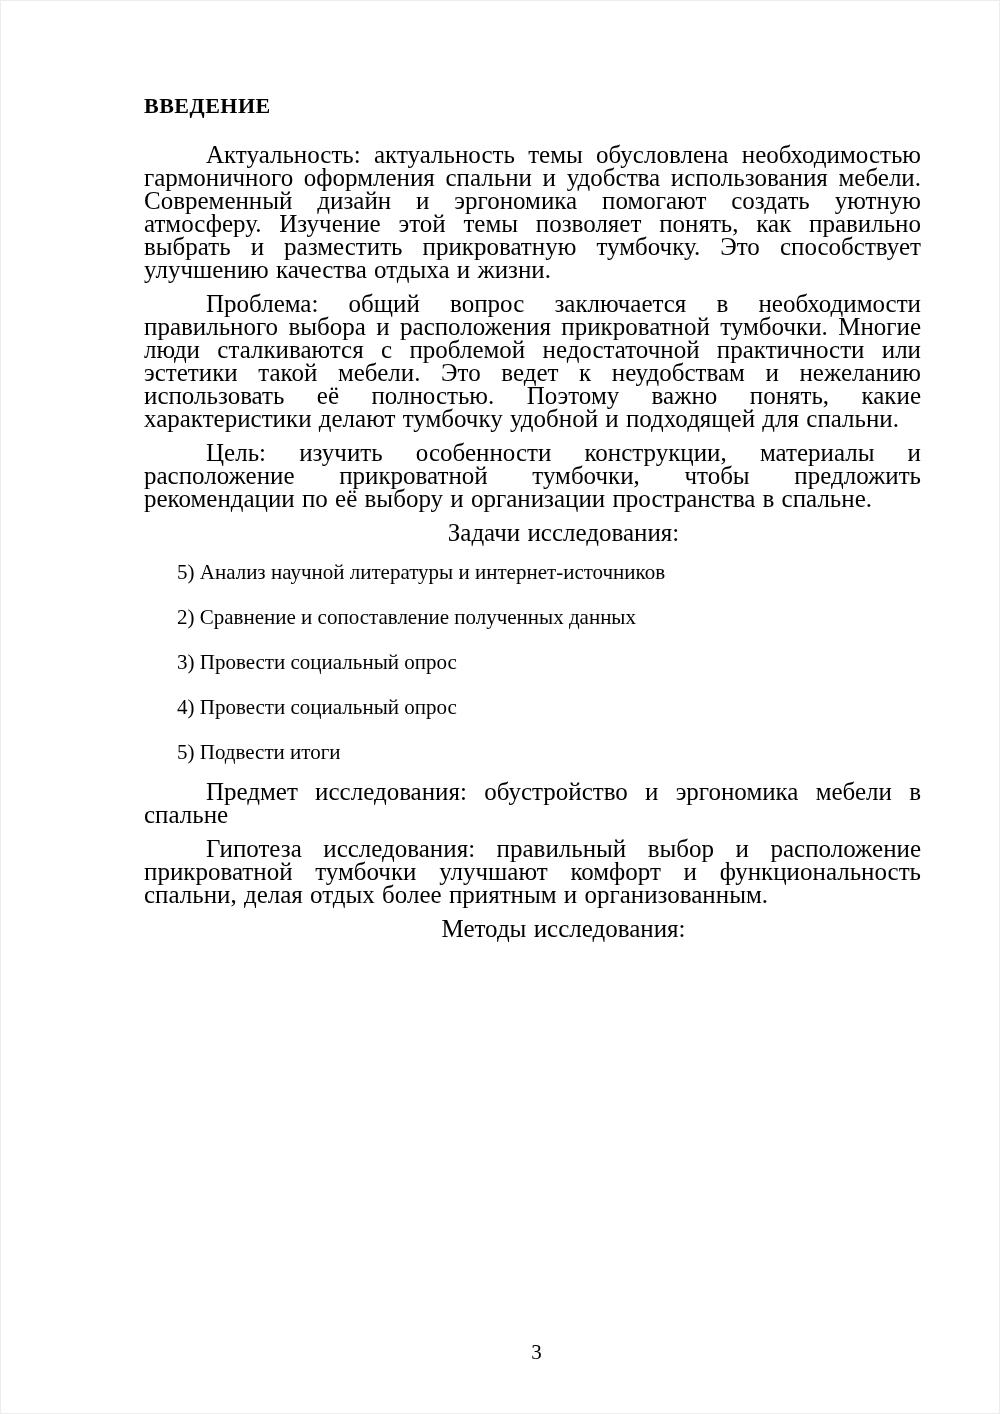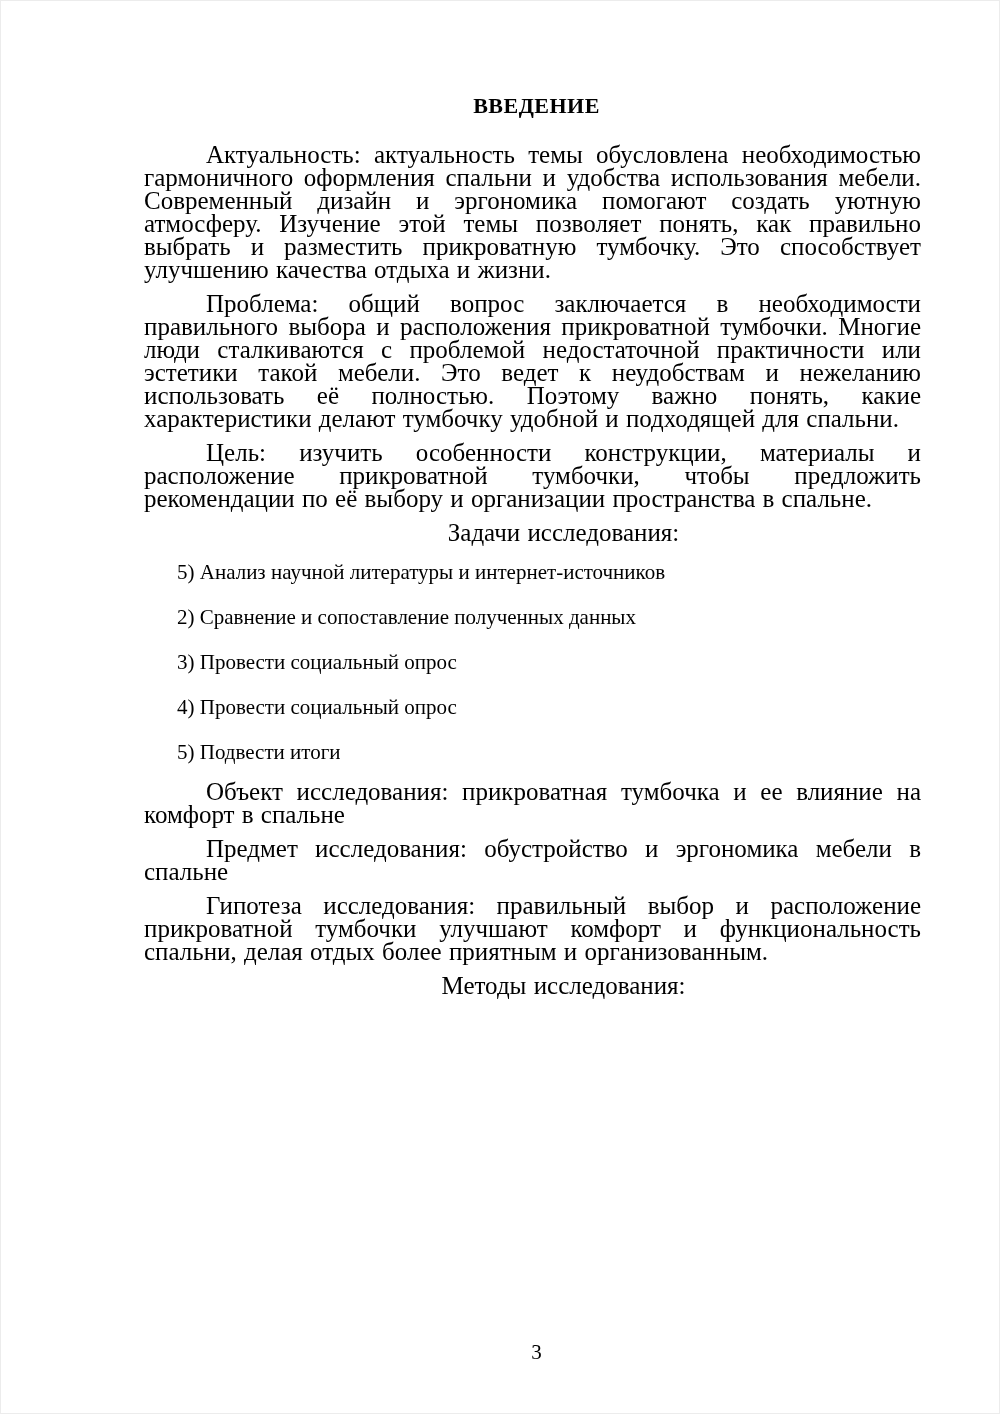--- a/index.html
+++ b/index.html
@@ -16,21 +16,20 @@
   }
   .page {
     position: absolute;
     inset: 0;
     box-sizing: border-box;
     background: #ffffff;
     border: 1px solid #ececec;
     padding: 92px 70px 0 143px;
   }
   .title {
-    text-align: center;
     font-size: 22px;
     font-weight: bold;
     letter-spacing: 0.5px;
     margin: 0 0 24px 0;
   }
   .para {
     font-size: 25px;
     line-height: 23px;
     text-align: justify;
     text-indent: 62px;
@@ -73,21 +72,20 @@
   <p class="para no-justify">Задачи исследования:</p>
 
   <div>
     <p class="list-item">5) Анализ научной литературы и интернет-источников</p>
     <p class="list-item">2) Сравнение и сопоставление полученных данных</p>
     <p class="list-item">3) Провести социальный опрос</p>
     <p class="list-item">4) Провести социальный опрос</p>
     <p class="list-item">5) Подвести итоги</p>
   </div>
 
-  <p class="para">Объект исследования: прикроватная тумбочка и ее влияние на комфорт в спальне</p>
 
   <p class="para">Предмет исследования: обустройство и эргономика мебели в спальне</p>
 
   <p class="para">Гипотеза исследования: правильный выбор и расположение прикроватной тумбочки улучшают комфорт и функциональность спальни, делая отдых более приятным и организованным.</p>
 
   <p class="para no-justify">Методы исследования:</p>
 
   <div class="page-number">3</div>
 
 </div>

